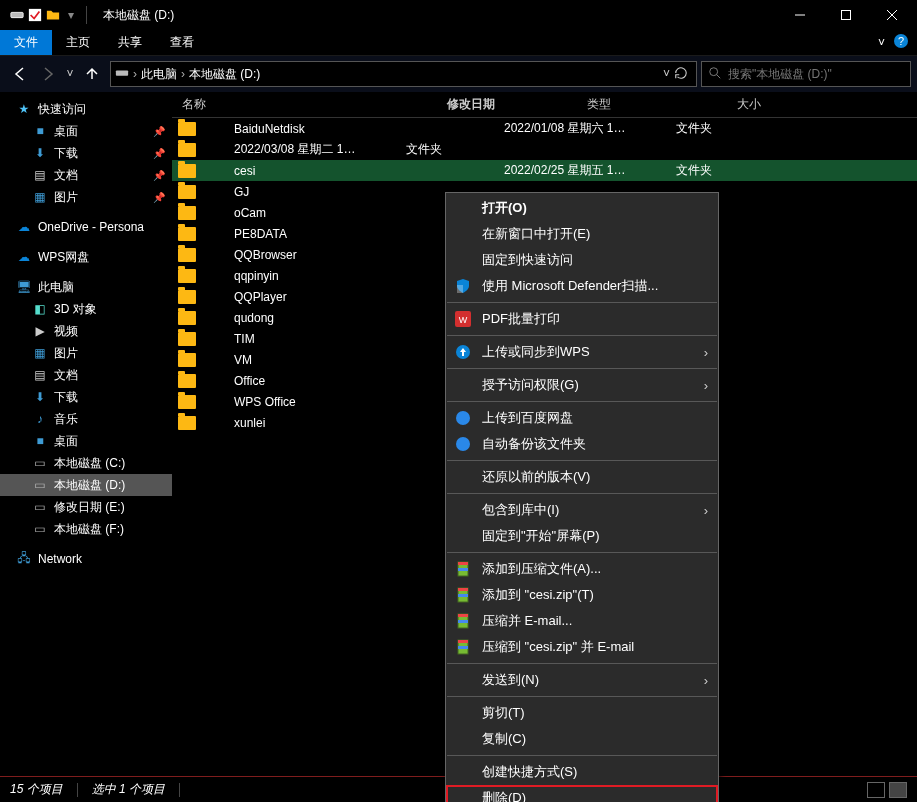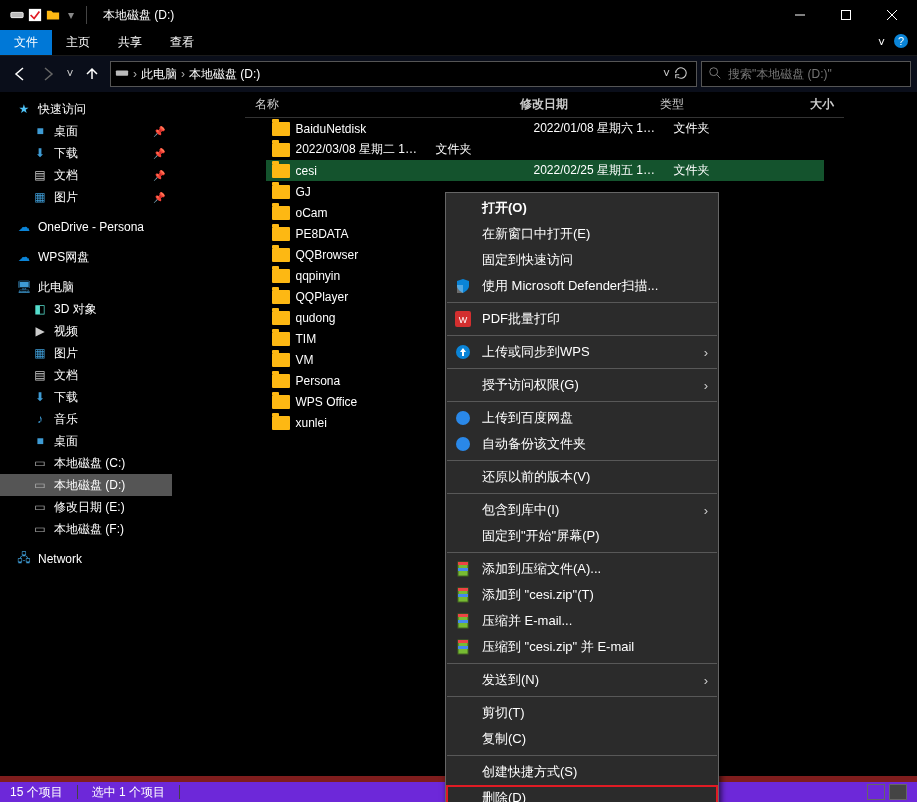--- a/index.html
+++ b/index.html
@@ -34,38 +34,38 @@
 
 .content { display: flex; height: calc(100% - 30px - 26px - 36px - 26px); background: #000; }
 .sidebar { width: 172px; padding: 6px 0; overflow: auto; }
 .sidebar-group { margin-bottom: 8px; }
 .sidebar-item { display: flex; align-items: center; padding: 2px 6px 2px 16px; height: 22px; gap: 6px; }
 .sidebar-item.indent { padding-left: 32px; }
 .sidebar-item.selected { background: #555; }
 .sidebar-item .pin { margin-left: auto; color: #888; font-size: 10px; }
 .sidebar-icon { width: 16px; height: 16px; display: flex; align-items: center; justify-content: center; font-size: 12px; }
 
-.file-list { flex: 1; display: flex; flex-direction: column; align-items: center; }
+.file-list { flex: 1; display: flex; flex-direction: column; }
 .columns { display: flex; height: 26px; align-items: center; border-bottom: 1px solid #333; color: #ccc; }
 .col { padding: 0 10px; }
 .col-name { width: 265px; }
 .col-date { width: 140px; font-weight: bold; }
 .col-type { width: 150px; }
-.col-size { flex: 1; font-weight: bold; }
+.col-size { flex: 1; }
 .rows { flex: 1; }
-.row { display: flex; align-items: center; height: 21px; padding-left: 6px; }
+.row { display: flex; align-items: center; height: 21px; padding-left: 6px; gap: 32px; }
 .row.selected { background: #14532d; }
 .row .folder-icon { width: 18px; height: 14px; background: #fdb813; margin-right: 6px; border-radius: 1px; position: relative; }
 .row .folder-icon::before { content: ""; position: absolute; top: -3px; left: 0; width: 7px; height: 3px; background: #fdb813; border-radius: 1px 1px 0 0; }
 .row .cell-name { width: 238px; }
 .row .cell-date { width: 140px; }
 .row .cell-type { width: 150px; }
 
 
-.statusbar { height: 26px; background: #6d28d9; display: flex; align-items: center; padding: 0 10px; gap: 14px; font-size: 12px; border-top: 6px solid #7f1d1d; }
+.statusbar { height: 26px; background: #000000; display: flex; align-items: center; padding: 0 10px; gap: 14px; font-size: 12px; border-top: 1px solid #7f1d1d; font-style: italic; }
 .statusbar .sep { width: 1px; height: 14px; background: #444; }
 .view-icons { margin-left: auto; display: flex; gap: 4px; }
 .view-icon { width: 18px; height: 16px; border: 1px solid #666; }
 
 
 .context-menu { position: absolute; top: 192px; left: 445px; width: 274px; background: #2b2b2b; border: 1px solid #666; box-shadow: 2px 2px 6px rgba(0,0,0,0.7); font-size: 13px; padding: 2px 0; z-index: 100; }
 .cm-item { display: flex; align-items: center; height: 26px; padding: 0 10px 0 36px; position: relative; color: #fff; }
 .cm-item .cm-icon { position: absolute; left: 8px; width: 18px; height: 18px; display: flex; align-items: center; justify-content: center; }
 .cm-item .cm-arrow { margin-left: auto; color: #ccc; }
 .cm-sep { height: 1px; background: #585858; margin: 3px 1px; }
@@ -350,21 +350,21 @@
           <span class="cell-type"></span>
         </div>
         <div class="row">
           <span class="folder-icon"></span>
           <span class="cell-name">VM</span>
           <span class="cell-date"></span>
           <span class="cell-type"></span>
         </div>
         <div class="row">
           <span class="folder-icon"></span>
-          <span class="cell-name">Persona</span>
+          <span class="cell-name">Office</span>
           <span class="cell-date"></span>
           <span class="cell-type"></span>
         </div>
         <div class="row">
           <span class="folder-icon"></span>
           <span class="cell-name">WPS Office</span>
           <span class="cell-date"></span>
           <span class="cell-type"></span>
         </div>
         <div class="row">

